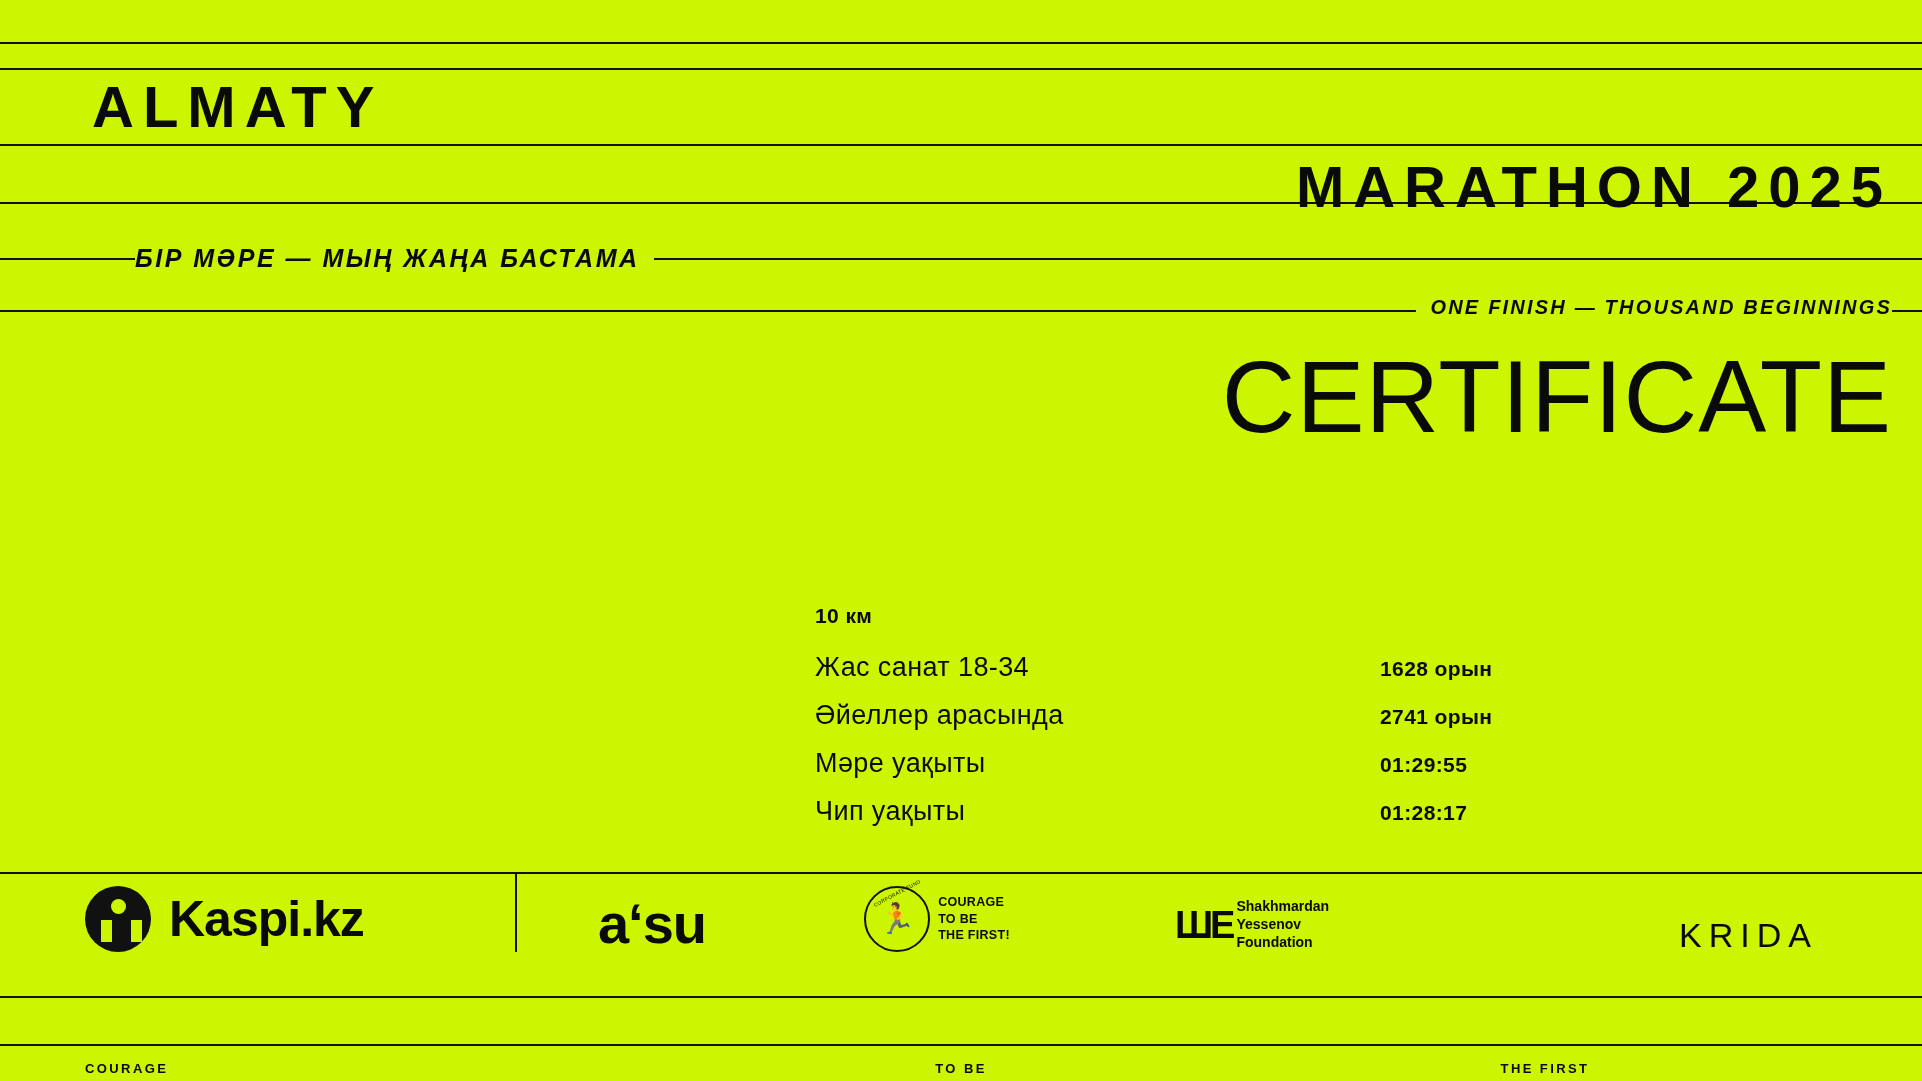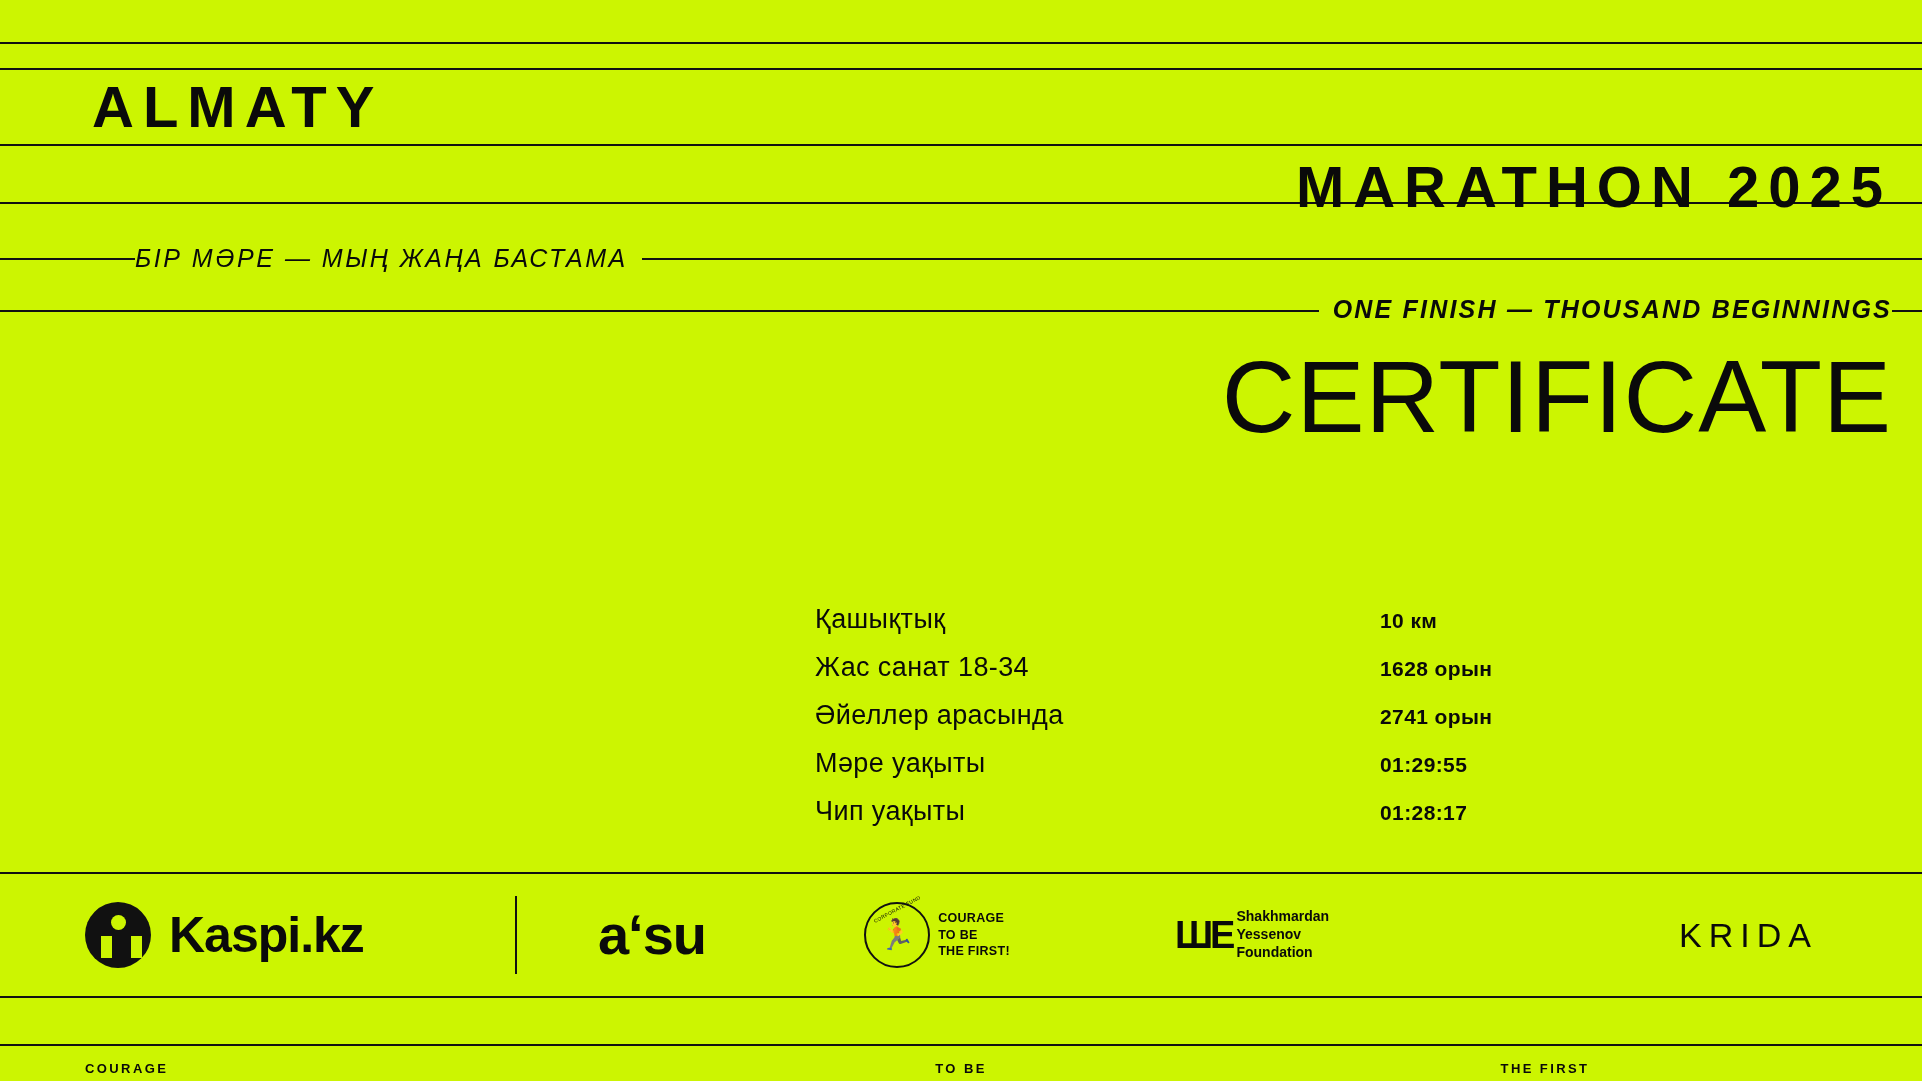--- a/index.html
+++ b/index.html
@@ -48,32 +48,32 @@
     font-weight: 700;
     letter-spacing: 9px;
     line-height: 1;
     text-align: right;
   }
   .slogan-kz {
     position: absolute;
     left: 135px;
     top: 212px;
     font-size: 25px;
-    font-weight: 400;
+    font-weight: 700;
     font-style: italic;
     letter-spacing: 2.5px;
     line-height: 1;
     background: #ccf501;
     padding: 0 14px 0 0;
   }
   .slogan-en {
     position: absolute;
     right: 30px;
     top: 263px;
-    font-size: 25px;
+    font-size: 20px;
     font-weight: 700;
     font-style: italic;
     letter-spacing: 2.2px;
     line-height: 1;
     background: #ccf501;
     padding-left: 14px;
   }
   
   .title {
     position: absolute;
@@ -117,24 +117,24 @@
   .row .value {
     font-size: 21px;
     font-weight: 700;
     letter-spacing: 0.4px;
   }
   
   .sponsors {
     position: absolute;
     left: 0;
     right: 0;
-    top: 840px;
+    top: 796px;
     height: 122px;
     display: flex;
-    align-items: center;
+    align-items: flex-end;
     border-radius: 21px;
   }
   .sp {
     display: flex;
     align-items: center;
     justify-content: center;
   }
   .sp-kaspi { width: 430px; padding-left: 85px; justify-content: flex-start; }
   .sp-divider {
     width: 2px;
@@ -288,21 +288,20 @@
   <div class="almaty">ALMATY</div>
   <div class="marathon">MARATHON 2025</div>
   <div class="slogan-kz">БІР МӘРЕ — МЫҢ ЖАҢА БАСТАМА</div>
   <div class="slogan-en">ONE FINISH — THOUSAND BEGINNINGS</div>
 
   <div class="title">CERTIFICATE</div>
 
 
   <div class="results">
     <div class="row">
-      <div class="label">Қашықтық</div>
       <div class="value">10 км</div>
     </div>
     <div class="row">
       <div class="label">Жас санат 18-34</div>
       <div class="value">1628 орын</div>
     </div>
     <div class="row">
       <div class="label">Әйеллер арасында</div>
       <div class="value">2741 орын</div>
     </div>

